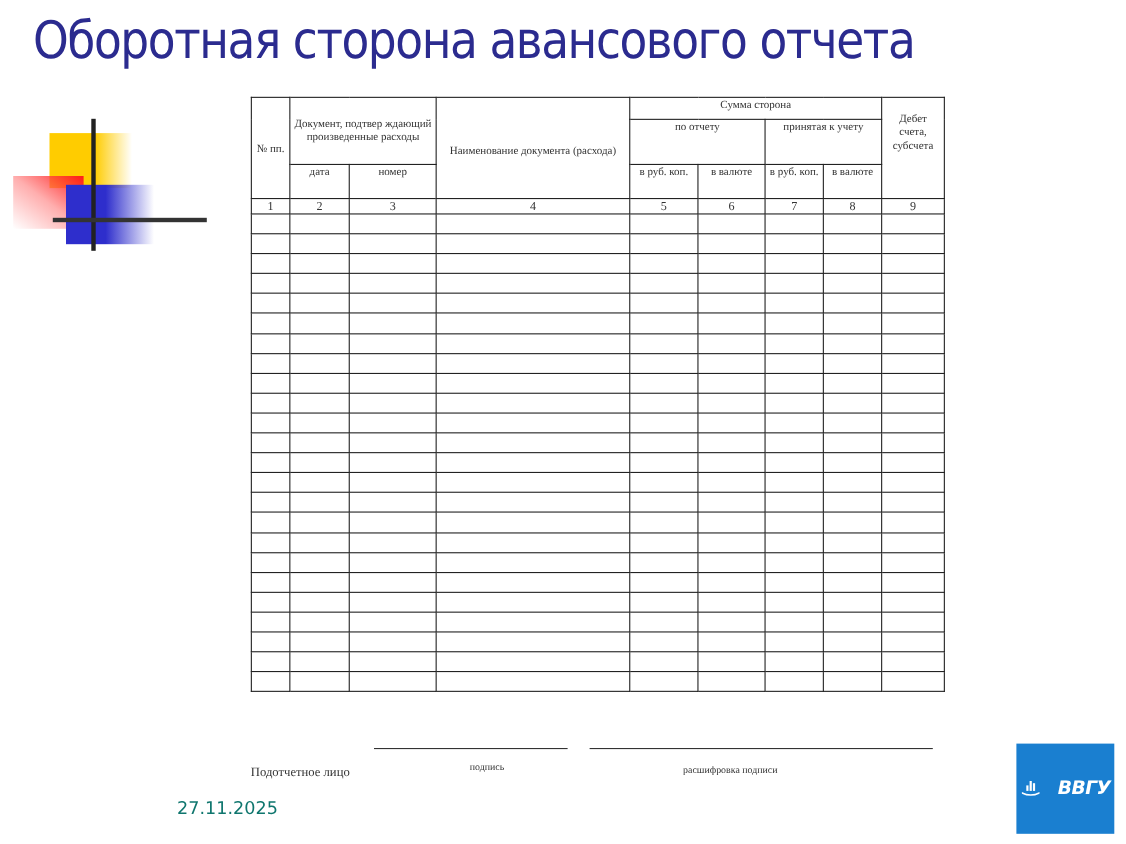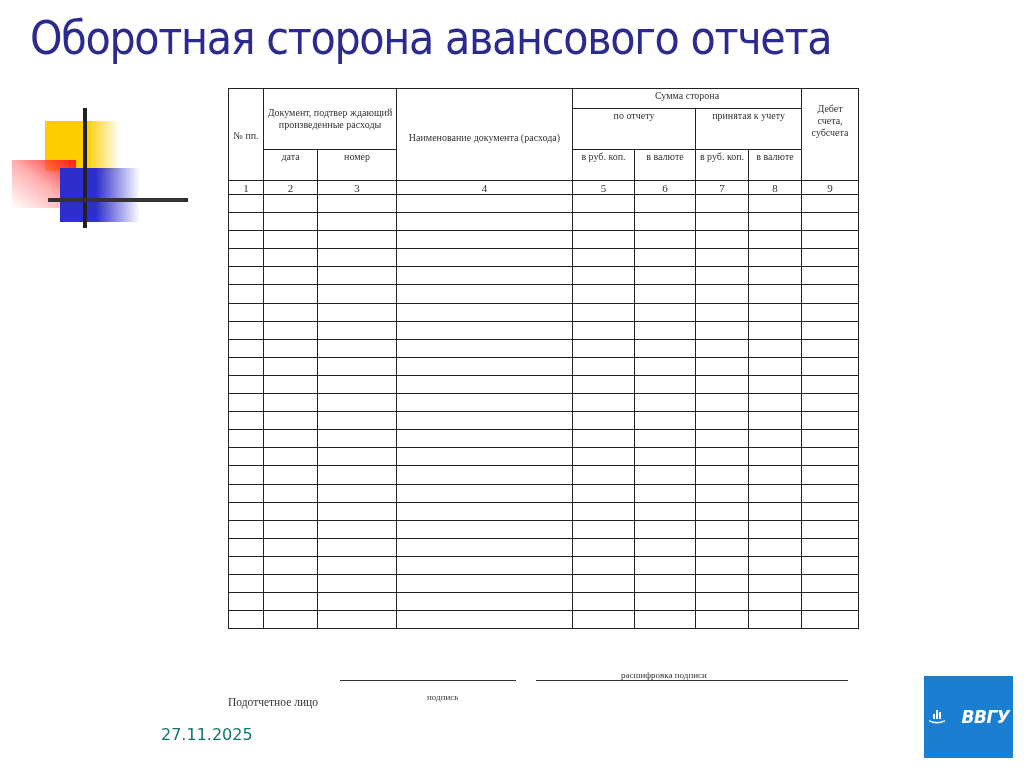--- a/index.html
+++ b/index.html
@@ -34,21 +34,21 @@
   .itogo-row { position: relative; height: 22px; width: 632px; }
   .itogo-label { position: absolute; left: 268px; top: 2px; font-size: 11px; color: #333; }
   table.itogo { position: absolute; left: 343px; top: -1px; border-collapse: collapse; table-layout: fixed; }
   table.itogo td { border: 1.5px solid #222; height: 21px; }
 
   .sign { position: absolute; left: 228px; top: 668px; width: 640px; font-size: 11.5px; color: #333; }
   .sign .label { position: absolute; left: 0; top: 0; white-space: nowrap; margin-top: 28px; }
   .sign .line1 { position: absolute; left: 112px; top: 12px; width: 176px; border-bottom: 1.3px solid #333; }
   .sign .line2 { position: absolute; left: 308px; top: 12px; width: 312px; border-bottom: 1.3px solid #333; }
   .sign .cap1 { position: absolute; left: 175px; top: 24px; font-size: 9px; margin-left: 24px; }
-  .sign .cap2 { position: absolute; left: 393px; top: 2px; font-size: 9px; }
+  .sign .cap2 { position: absolute; left: 393px; top: 27px; font-size: 9px; }
 
   .date { position: absolute; left: 140px; top: 725px; font-family: "DejaVu Sans", sans-serif; font-size: 16px; color: #0f766e; margin-left: 21px; }
 
   .logo { position: absolute; left: 924px; top: 676px; width: 89px; height: 82px; background: #1a7fd0;
     display: flex; align-items: center; justify-content: center; }
   .logo-inner { display: flex; align-items: center; gap: 16px; color: #fff; }
   .logo-text { font-family: "DejaVu Sans", sans-serif; font-weight: bold; font-style: italic; font-size: 17px; letter-spacing: -0.5px; }
 </style>
 </head>
 <body>

